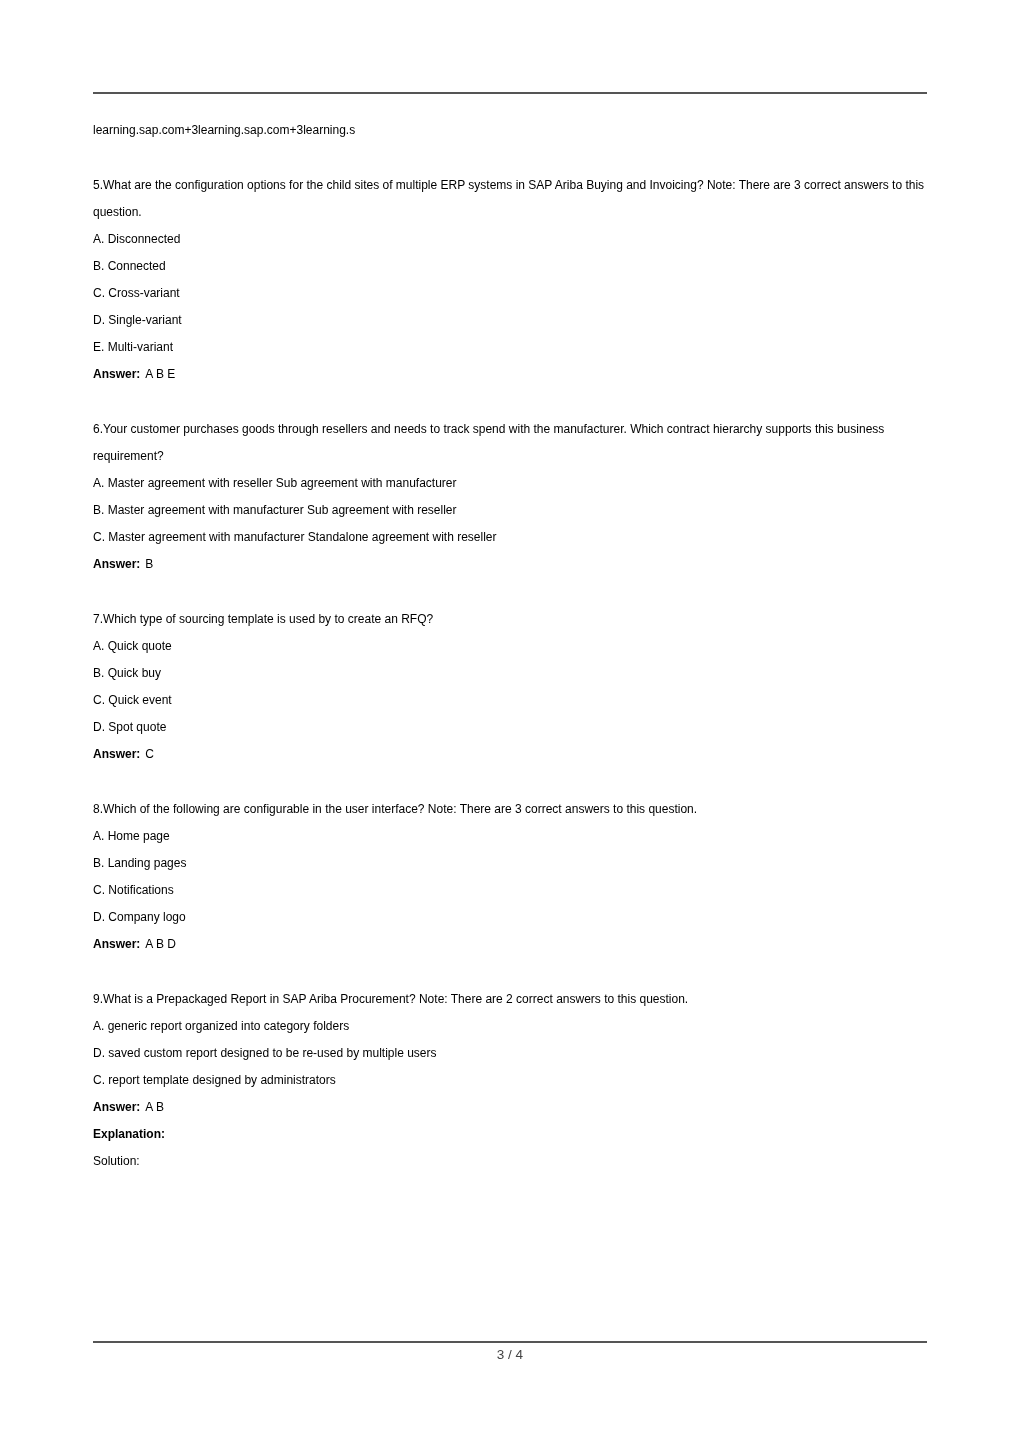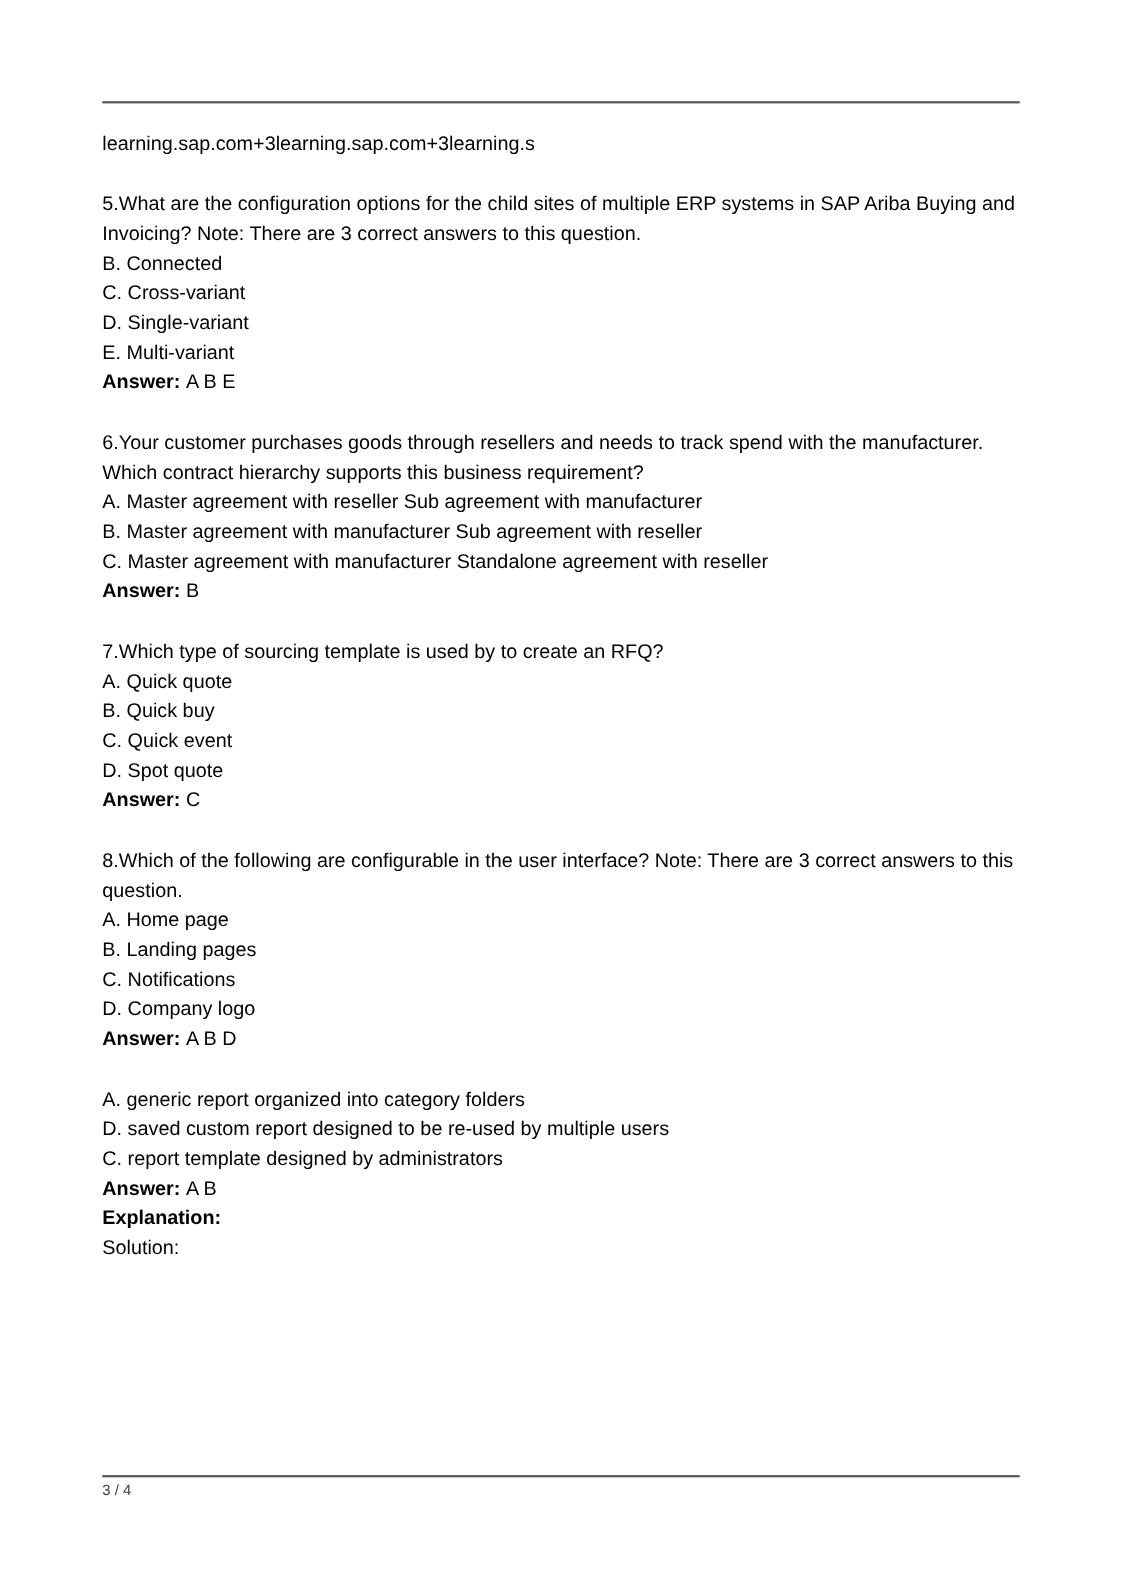--- a/index.html
+++ b/index.html
@@ -24,57 +24,58 @@
     height: 0;
     border: none;
     border-top: 2px solid #555555;
     margin: 0;
   }
   .top-rule {
     margin-top: 92px;
   }
   p { margin: 0; }
   .line {
-    font-size: 18px;
+    font-size: 12px;
     line-height: 27px;
   }
   .header-text {
     margin-top: 23px;
     margin-bottom: 28px;
   }
   .qblock {
     margin-bottom: 28px;
   }
   .bold { font-weight: bold; }
   .answer-value { margin-left: 5px; text-align: center; }
   .footer {
     position: absolute;
     left: 93px;
     top: 1341px;
     width: 834px;
   }
   .page-num {
-    text-align: left;
+    text-align: center;
     font-size: 13.5px;
     line-height: 18px;
     color: #444444;
     margin-top: 3px;
   }
 </style>
 </head>
 <body>
 
 <div class="content">
 
   <div class="rule top-rule"></div>
 
   <p class="line header-text">learning.sap.com+3learning.sap.com+3learning.s</p>
 
   <section class="qblock">
     <p class="line">5.What are the configuration options for the child sites of multiple ERP systems in SAP Ariba Buying and Invoicing? Note: There are 3 correct answers to this question.</p>
+    <p class="line">A. Disconnected</p>
     <p class="line">B. Connected</p>
     <p class="line">C. Cross-variant</p>
     <p class="line">D. Single-variant</p>
     <p class="line">E. Multi-variant</p>
     <p class="line"><span class="bold">Answer:</span><span class="answer-value">A B E</span></p>
   </section>
 
   <section class="qblock">
     <p class="line">6.Your customer purchases goods through resellers and needs to track spend with the manufacturer. Which contract hierarchy supports this business requirement?</p>
     <p class="line">A. Master agreement with reseller Sub agreement with manufacturer</p>
@@ -95,20 +96,21 @@
   <section class="qblock">
     <p class="line">8.Which of the following are configurable in the user interface? Note: There are 3 correct answers to this question.</p>
     <p class="line">A. Home page</p>
     <p class="line">B. Landing pages</p>
     <p class="line">C. Notifications</p>
     <p class="line">D. Company logo</p>
     <p class="line"><span class="bold">Answer:</span><span class="answer-value">A B D</span></p>
   </section>
 
   <section class="qblock">
+    <p class="line">9.What is a Prepackaged Report in SAP Ariba Procurement? Note: There are 2 correct answers to this question.</p>
     <p class="line">A. generic report organized into category folders</p>
     <p class="line">D. saved custom report designed to be re-used by multiple users</p>
     <p class="line">C. report template designed by administrators</p>
     <p class="line"><span class="bold">Answer:</span><span class="answer-value">A B</span></p>
     <p class="line bold">Explanation:</p>
     <p class="line">Solution:</p>
   </section>
 
 </div>
 

